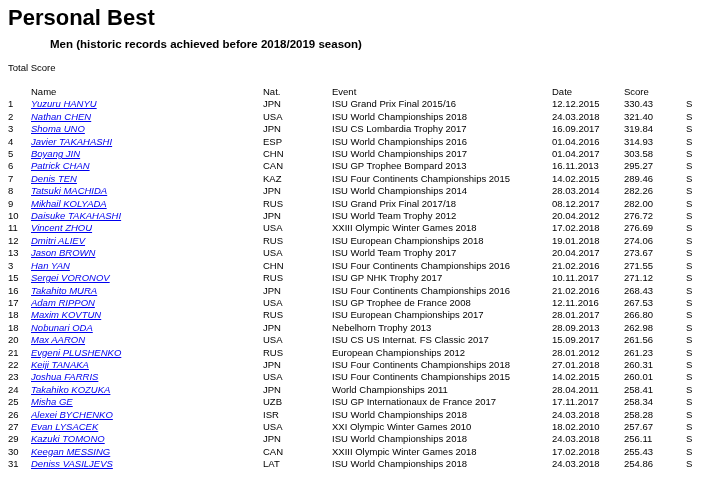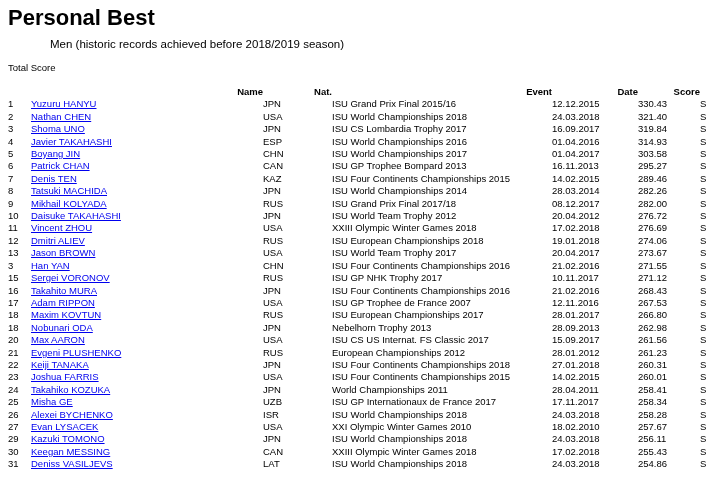--- a/index.html
+++ b/index.html
@@ -17,21 +17,21 @@
     width: 712px;
   }
   .title {
     font-size: 22px;
     font-weight: bold;
     line-height: 20px;
     margin: 0;
   }
   .subtitle {
     font-size: 11.5px;
-    font-weight: normal;
+    font-weight: bold;
     line-height: 13px;
     margin: 10px 0 0 0;
     padding-left: 42px;
   }
   .section-title {
     font-size: 9.5px;
     font-weight: normal;
     line-height: 11px;
     margin: 11px 0 0 0;
   }
@@ -45,32 +45,33 @@
   table.results th, table.results td {
     padding: 0;
     line-height: 12.4px;
     height: 12.4px;
     white-space: nowrap;
     overflow: hidden;
     font-weight: normal;
     text-align: left;
     vertical-align: top;
   }
-  table.results thead th { font-weight: bold; text-align: right; }
+  table.results thead th { font-weight: normal; }
   .c-rank  { width: 23px;  text-align: right; }
   .c-name  { width: 232px; padding-left: 34px; }
   .c-nat   { width: 69px; }
   .c-event { width: 220px; }
-  .c-date  { width: 86px;  text-align: right; }
+  .c-date  { width: 72px;  text-align: right; }
   .c-score { width: 62px;  text-align: right; }
   .c-s     { width: 30px;  padding-left: 15px; }
   a.skater-link {
     color: #0000EE;
     text-decoration: underline;
     cursor: pointer;
+    font-style: italic;
   }
 </style>
 </head>
 <body>
 
 <div class="page">
   <h1 class="title">Personal Best</h1>
   <h2 class="subtitle">Men (historic records achieved before 2018/2019 season)</h2>
   <h3 class="section-title">Total Score</h3>
 
@@ -228,21 +229,21 @@
           <td class="c-nat">JPN</td>
           <td class="c-event">ISU Four Continents Championships 2016</td>
           <td class="c-date">21.02.2016</td>
           <td class="c-score">268.43</td>
           <td class="c-s">S</td>
         </tr>
         <tr>
           <td class="c-rank">17</td>
           <td class="c-name"><a href="#" class="skater-link">Adam RIPPON</a></td>
           <td class="c-nat">USA</td>
-          <td class="c-event">ISU GP Trophee de France 2007</td>
+          <td class="c-event">ISU GP Trophee de France 2008</td>
           <td class="c-date">12.11.2016</td>
           <td class="c-score">267.53</td>
           <td class="c-s">S</td>
         </tr>
         <tr>
           <td class="c-rank">18</td>
           <td class="c-name"><a href="#" class="skater-link">Maxim KOVTUN</a></td>
           <td class="c-nat">RUS</td>
           <td class="c-event">ISU European Championships 2017</td>
           <td class="c-date">28.01.2017</td>

